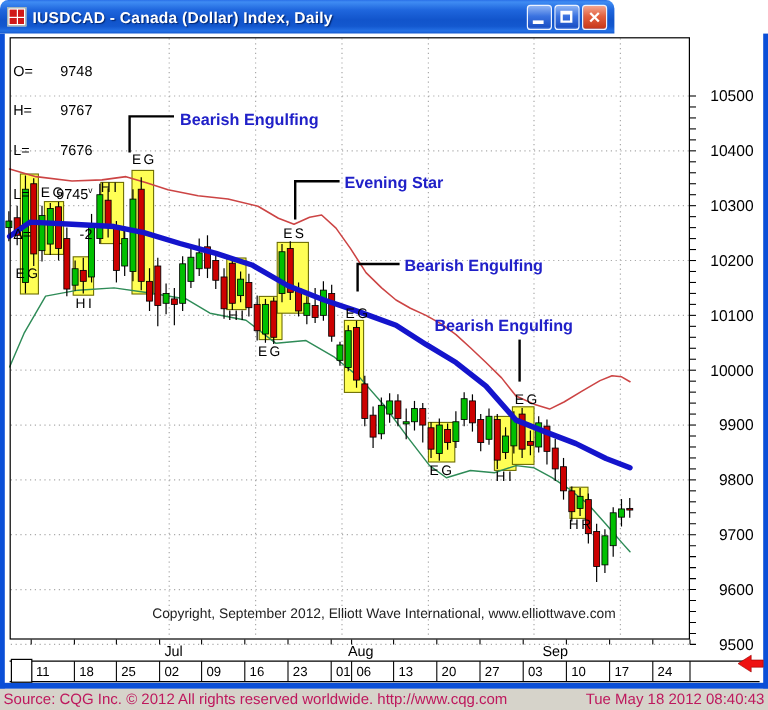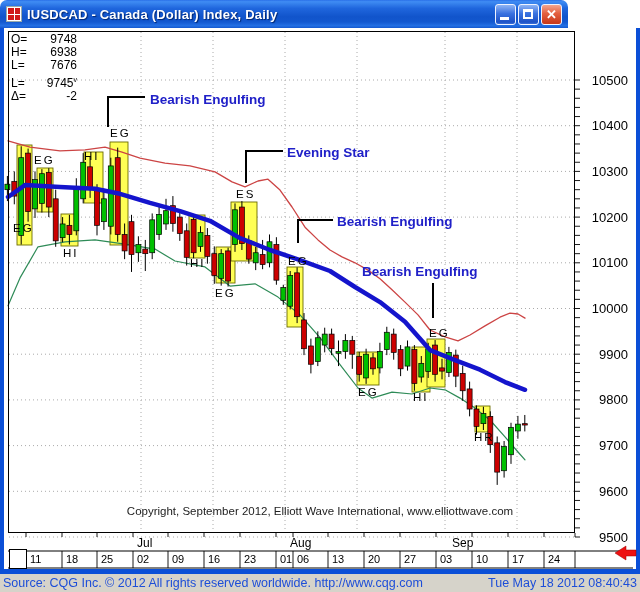--- a/index.html
+++ b/index.html
@@ -1,43 +1,43 @@
 <!DOCTYPE html>
 <html><head>
 <meta charset="utf-8">
 <style>
   html,body{margin:0;padding:0;background:#888;}
   #stage{position:relative;width:640px;height:592px;background:#fff;overflow:hidden;
          font-family:"Liberation Sans",sans-serif;}
   
-  .titlebar{position:absolute;top:0;left:0;width:568px;height:28px;
+  .titlebar{position:absolute;top:0;left:0;width:512px;height:28px;
     background:linear-gradient(180deg,#2a70e8 0%,#3f8cf3 6%,#1f66dd 30%,#1154cb 60%,#1358cf 78%,#2470e4 92%,#1458ce 100%);
     border-radius:7px 7px 0 0;display:flex;align-items:center;}
   .app-icon{width:16px;height:16px;margin:0 5px 0 6px;background:#fff;border:1px solid #9aa;
     display:grid;grid-template-columns:1fr 1fr;grid-template-rows:1fr 1fr;gap:1px;padding:1px;box-sizing:border-box;}
   .app-icon b{background:#d01818;}
   .title-text{color:#fff;font-weight:bold;font-size:13px;letter-spacing:.2px;
     text-shadow:1px 1px 1px #00256e;white-space:nowrap;}
   .btns{position:absolute;right:6px;top:4px;display:flex;gap:2px;}
   .wbtn{width:21px;height:21px;border-radius:3px;border:1px solid #eef3ff;box-sizing:border-box;
     position:relative;cursor:pointer;}
   .wbtn.blue{background:linear-gradient(180deg,#8fb4f4 0%,#3a72e0 45%,#1d52c6 90%,#3a6fd8 100%);}
   .wbtn.red{background:linear-gradient(180deg,#f3a58e 0%,#e3603f 45%,#c93a1c 95%);}
   .g-min{position:absolute;left:4px;bottom:4px;width:9px;height:3px;background:#fff;}
   .g-max{position:absolute;left:4px;top:4px;width:10px;height:10px;border:2px solid #fff;border-top-width:3px;box-sizing:border-box;}
   .g-close{position:absolute;left:0;top:1px;width:19px;text-align:center;color:#fff;font-weight:bold;font-size:13px;line-height:18px;}
   .winbody{position:absolute;top:28px;left:0;width:640px;height:546px;background:#fff;
     border-left:4px solid #0b4fd7;border-right:4px solid #0b4fd7;border-bottom:5px solid #0b4fd7;box-sizing:border-box;}
   .statusbar{position:absolute;left:0;bottom:0;width:640px;height:18px;background:#d6d3ca;
     display:flex;justify-content:space-between;align-items:center;padding:0 3px;box-sizing:border-box;
-    font-size:12.5px;color:#1d4ed8;}
+    font-size:12.5px;color:#be185d;}
   
   #quote{position:absolute;left:11px;top:33px;font-size:12px;color:#000;line-height:13.2px;}
   #quote .ql{display:inline-block;width:22px;}
-  #quote .qv{display:inline-block;width:44px;text-align:right;}
+  #quote .qv{display:inline-block;width:44px;text-align:right;margin-top:20px;}
   #quote sup{font-size:7px;}
   svg{position:absolute;left:0;top:0;pointer-events:none;}
 </style>
 </head>
 <body>
 
 <div id="stage">
 
   <div class="winbody"></div>
 
@@ -388,21 +388,21 @@
       <text x="287" y="157" font-size="13.5" font-family="Liberation Sans, sans-serif" fill="#2020c8" font-weight="bold">Evening Star</text>
       <polyline points="333,220 298,220 298,243" fill="none" stroke="#000000" stroke-width="2"></polyline>
       <text x="337" y="226" font-size="13.5" font-family="Liberation Sans, sans-serif" fill="#2020c8" font-weight="bold">Bearish Engulfing</text>
       <polyline points="433,283 433,318" fill="none" stroke="#000000" stroke-width="2"></polyline>
       <text x="362" y="276" font-size="13.5" font-family="Liberation Sans, sans-serif" fill="#2020c8" font-weight="bold">Bearish Engulfing</text>
       <text x="320" y="515" font-size="11.5" font-family="Liberation Sans, sans-serif" fill="#222" text-anchor="middle">Copyright, September 2012, Elliott Wave International, www.elliottwave.com</text>
     </svg>
 
   <div id="quote">
       <div><span class="ql">O=</span><span class="qv">9748</span></div>
-      <div><span class="ql">H=</span><span class="qv">6938</span></div>
+      <div><span class="ql">H=</span><span class="qv">9767</span></div>
       <div><span class="ql">L=</span><span class="qv">7676</span></div>
       <div><span class="ql">L=</span><span class="qv">9745<sup>v</sup></span></div>
       <div><span class="ql">Δ=</span><span class="qv">-2</span></div>
     </div>
 
   <div class="statusbar">
     <span>Source: CQG Inc. © 2012 All rights reserved worldwide. http://www.cqg.com</span>
     <span>Tue May 18 2012 08:40:43</span>
   </div>
 </div>

